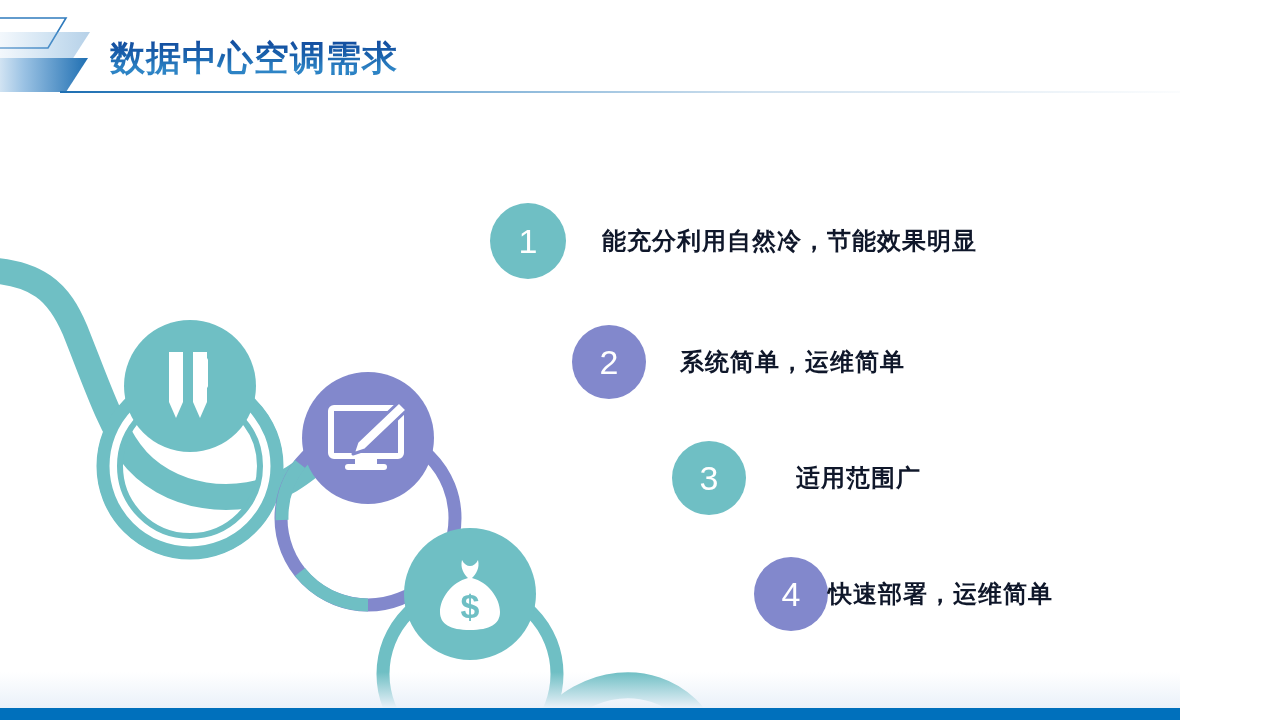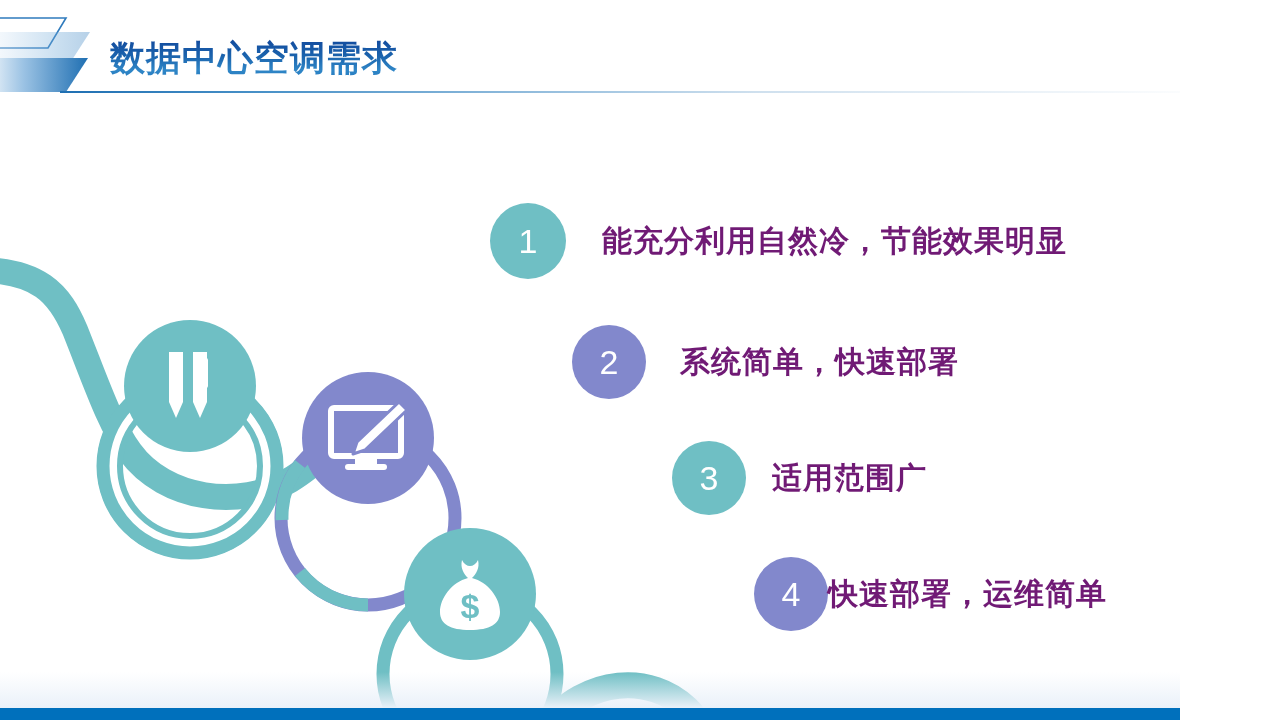--- a/index.html
+++ b/index.html
@@ -101,38 +101,38 @@
     justify-content: center;
     color: #ffffff;
     font-size: 34px;
     font-weight: 400;
     line-height: 1;
     flex: 0 0 auto;
   }
   .bullet-num.teal   { background: #6FBFC4; }
   .bullet-num.purple { background: #8288CC; }
   .bullet-text {
-    color: #701a75;
-    font-size: 30px;
+    color: #0f172a;
+    font-size: 24px;
     font-weight: bold;
     letter-spacing: 1px;
     white-space: nowrap;
   }
 
   .b1 { left: 490px; top: 203px; }
   .b1 .bullet-num { width: 76px; height: 76px; }
   .b1 .bullet-text { margin-left: 36px; }
 
   .b2 { left: 572px; top: 325px; }
   .b2 .bullet-num { width: 74px; height: 74px; }
   .b2 .bullet-text { margin-left: 34px; }
 
   .b3 { left: 672px; top: 441px; }
   .b3 .bullet-num { width: 74px; height: 74px; }
-  .b3 .bullet-text { margin-left: 26px; }
+  .b3 .bullet-text { margin-left: 50px; }
 
   .b4 { left: 754px; top: 557px; }
   .b4 .bullet-num { width: 74px; height: 74px; }
   .b4 .bullet-text { }
 
   
   .footer-fade {
     position: absolute;
     left: 0;
     bottom: 12px;
@@ -260,21 +260,21 @@
     </svg>
   </div>
 
   <div class="bullet b1">
     <div class="bullet-num teal">1</div>
     <div class="bullet-text">能充分利用自然冷，节能效果明显</div>
   </div>
 
   <div class="bullet b2">
     <div class="bullet-num purple">2</div>
-    <div class="bullet-text">系统简单，快速部署</div>
+    <div class="bullet-text">系统简单，运维简单</div>
   </div>
 
   <div class="bullet b3">
     <div class="bullet-num teal">3</div>
     <div class="bullet-text">适用范围广</div>
   </div>
 
   <div class="bullet b4">
     <div class="bullet-num purple">4</div>
     <div class="bullet-text">快速部署，运维简单</div>

